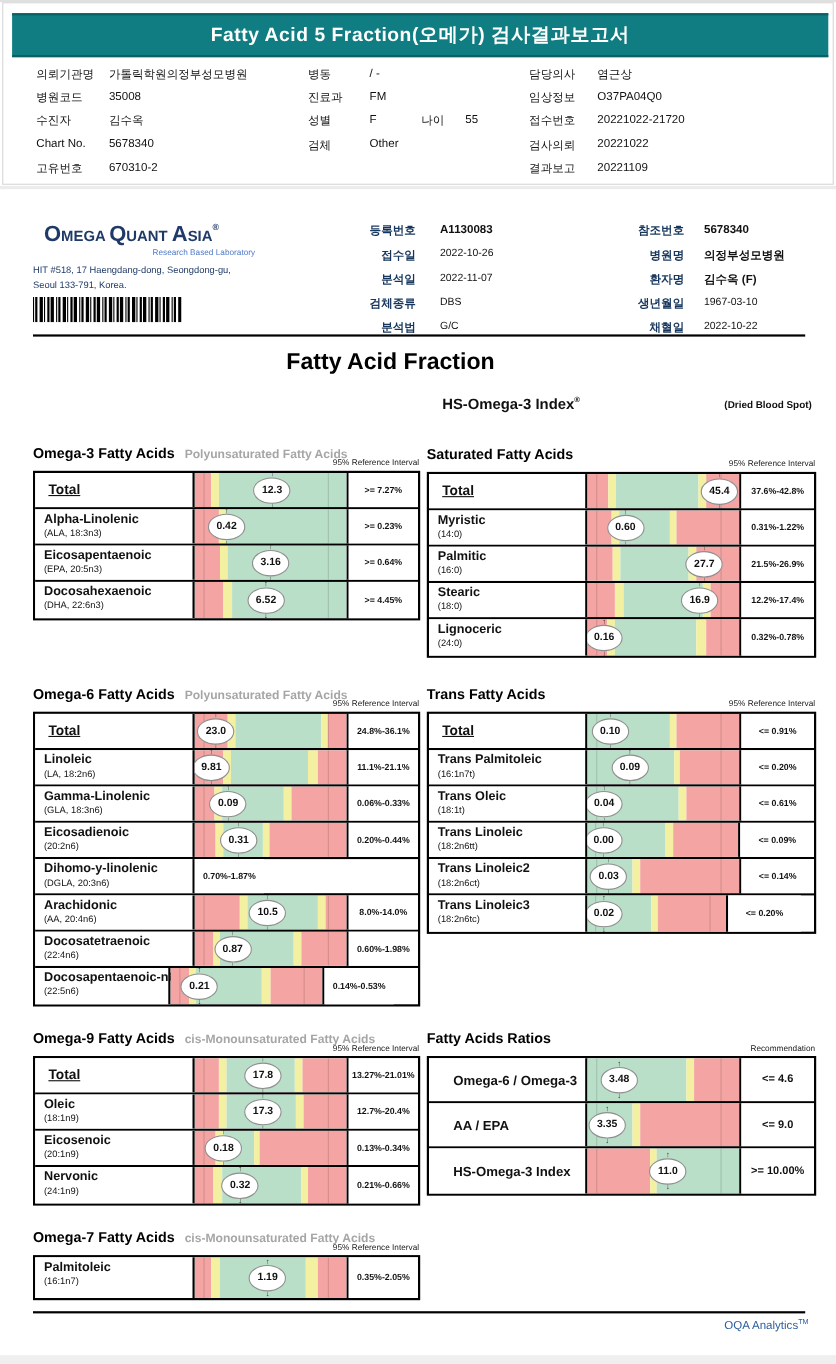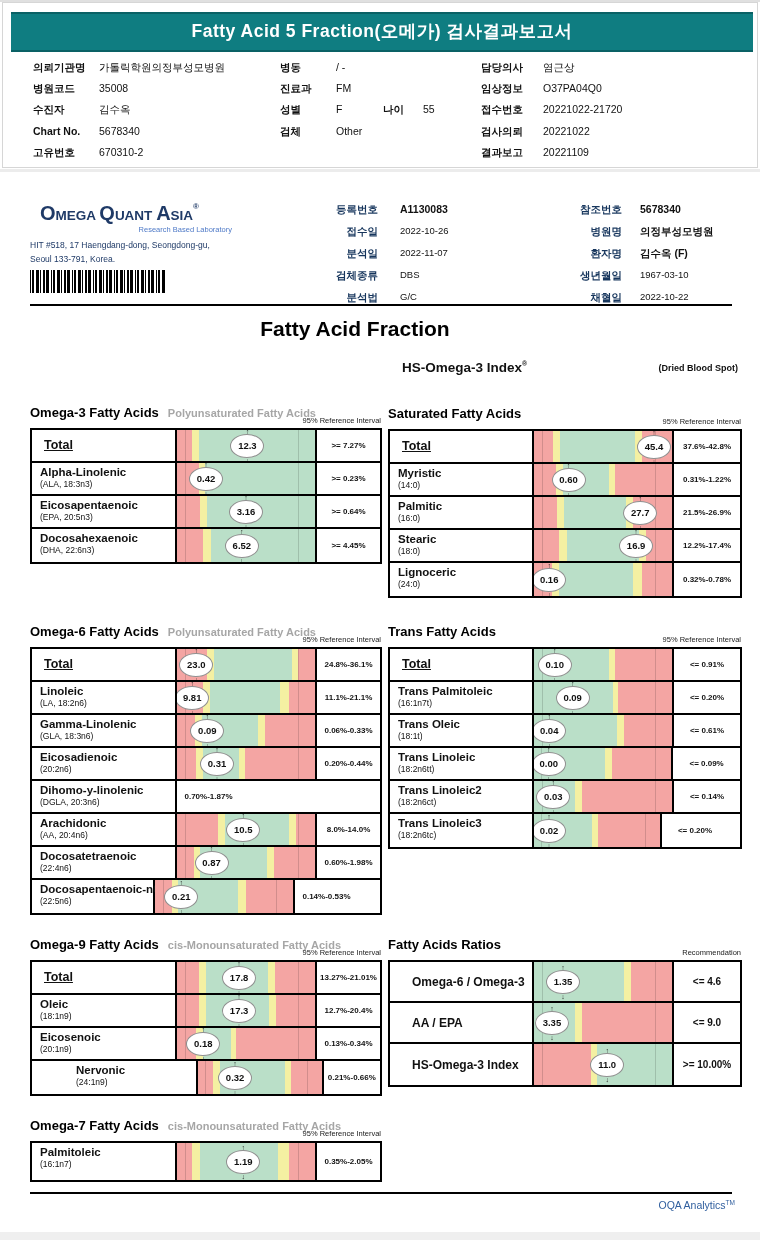--- a/index.html
+++ b/index.html
@@ -4,21 +4,21 @@
 <style>
   html,body{margin:0;padding:0;background:#fff;}
   .page{position:relative;width:760px;height:1240px;background:#fff;overflow:hidden;
         font-family:"Liberation Sans","DejaVu Sans",sans-serif;color:#111;}
   .abs{position:absolute;}
   
   .info-box{left:2px;top:2px;width:754px;height:164px;border:1px solid #d6d6d6;background:#fff;}
   .title-bar{left:8px;top:9px;width:742px;height:36px;background:#0f7d81;
              border-top:2px solid #0a6165;border-bottom:2px solid #0a6165;
              color:#fff;font-weight:bold;font-size:17.5px;text-align:center;line-height:34px;letter-spacing:.5px;}
-  .p-label{font-weight:bold;font-size:10.5px;white-space:nowrap;}
+  .p-label{font-weight:normal;font-size:10.5px;white-space:nowrap;}
   .p-value{font-size:10.5px;white-space:nowrap;}
   .gray-line{left:0;top:169px;width:760px;height:3px;background:#ececec;}
   
   .logo{left:40px;top:202px;width:200px;color:#1f3a67;font-weight:bold;white-space:nowrap;}
   .logo .big{font-size:20px;}
   .logo .small{font-size:13.5px;}
   .logo .reg{font-size:8px;vertical-align:top;}
   .tagline{left:40px;top:225px;width:192px;text-align:right;font-size:7.5px;color:#4f7ac7;}
   .addr{font-size:8.5px;color:#1f3a67;white-space:nowrap;}
   .barcode{left:30px;top:270px;width:135px;height:23px;display:flex;overflow:hidden;}
@@ -764,21 +764,21 @@
               <div class="hline" style="left: 5.5%;"></div>
               <div class="hline" style="left: 88%;"></div>
               <div class="marker" style="left: 19%;">
                 <div class="arr">↑</div>
                 <div class="ell">0.18</div>
                 <div class="arr">↓</div>
               </div>
             </div>
             <div class="cell ref" style="width: 63px;">0.13%-0.34%</div>
           </div>
-          <div class="row" style="height: 33px; padding-left: 36px;">
+          <div class="row" style="height: 33px;">
             <div class="cell lbl" style="width: 145px;">
               <div class="nm">Nervonic</div>
               <div class="sb">(24:1n9)</div>
             </div>
             <div class="cell bar" style="width: 140px;">
               <div class="zones">
                 <div class="zone" style="width: 12%; background: rgb(244, 165, 163);"></div>
                 <div class="zone" style="width: 6%; background: rgb(244, 240, 162);"></div>
                 <div class="zone" style="width: 52%; background: rgb(186, 223, 200);"></div>
                 <div class="zone" style="width: 5%; background: rgb(244, 240, 162);"></div>
@@ -807,21 +807,21 @@
             <div class="cell bar" style="width: 140px;">
               <div class="zones">
                 <div class="zone" style="width: 65%; background: rgb(186, 223, 200);"></div>
                 <div class="zone" style="width: 5%; background: rgb(244, 240, 162);"></div>
                 <div class="zone" style="width: 30%; background: rgb(244, 165, 163);"></div>
               </div>
               <div class="hline" style="left: 5.5%;"></div>
               <div class="hline" style="left: 88%;"></div>
               <div class="marker" style="left: 21%;">
                 <div class="arr">↑</div>
-                <div class="ell">1.35</div>
+                <div class="ell">3.48</div>
                 <div class="arr">↓</div>
               </div>
             </div>
             <div class="cell ref" style="width: 66px; font-size: 10px;">&lt;= 4.6</div>
           </div>
           <div class="row" style="height: 41px;">
             <div class="cell lbl" style="width: 144px;">
               <div class="nm ratio">AA / EPA</div>
             </div>
             <div class="cell bar" style="width: 140px;">

